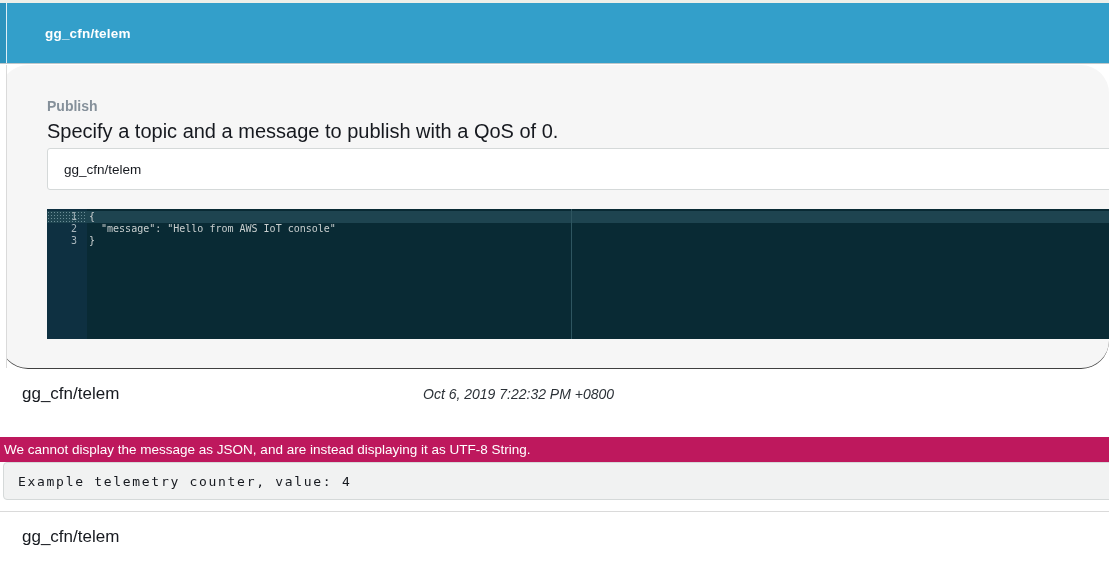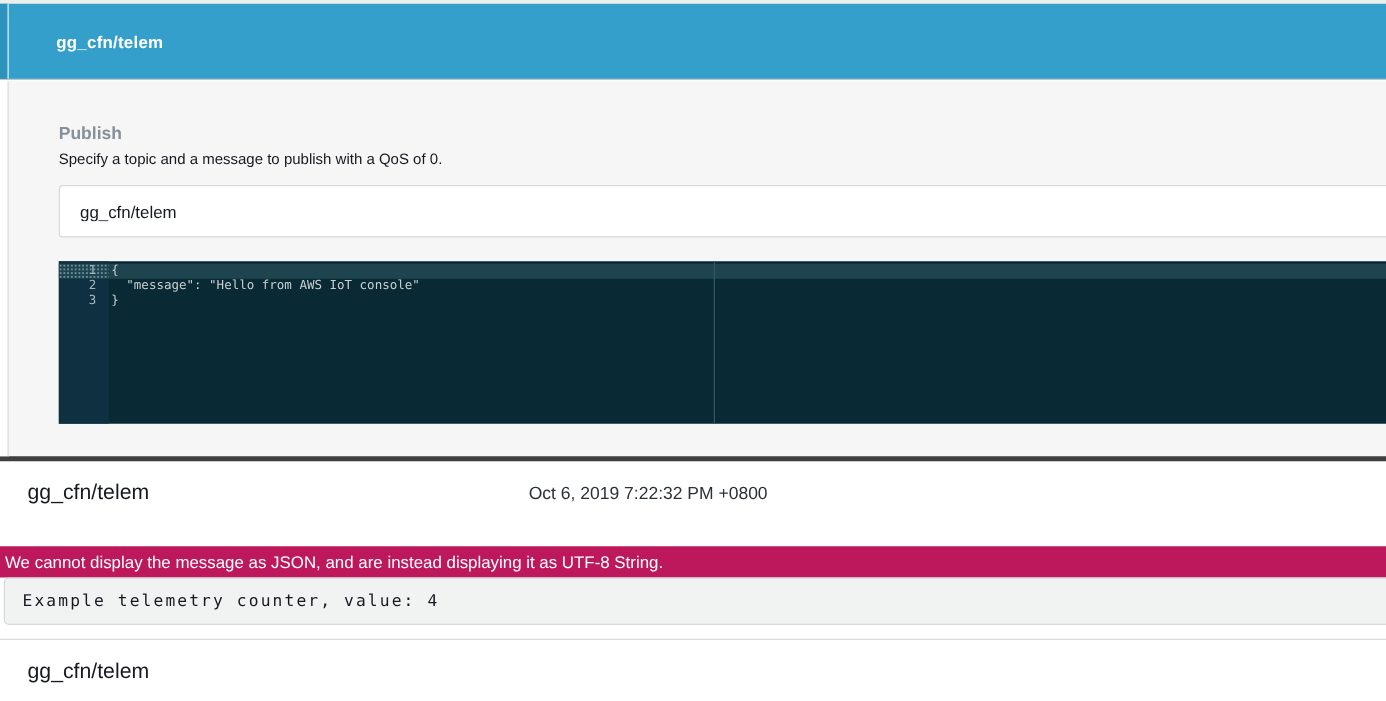--- a/index.html
+++ b/index.html
@@ -32,33 +32,34 @@
   .topic-header .title {
     position: absolute; left: 45px; top: 0; height: 100%;
     display: flex; align-items: center;
     color: #ffffff; font-size: 13.5px; font-weight: bold; letter-spacing: .2px;
   }
 
   
   .publish-section {
     position: absolute; left: 0; top: 65px; width: 1109px; height: 304px;
     background: #f6f6f6;
-    border-bottom: 4px solid #404040;
+    border-bottom: 1px solid #404040;
+    border-radius: 28px;
   }
   .publish-section .left-gutter {
     position: absolute; left: 0; top: 0; bottom: 0; width: 7px;
     background: #ffffff; border-right: 1px solid #dadada;
   }
   .publish-label {
     position: absolute; left: 47px; top: 33px;
     font-size: 14px; font-weight: bold; color: #85909a;
   }
   .publish-desc {
     position: absolute; left: 47px; top: 55px;
-    font-size: 12px; color: #16191f;
+    font-size: 20px; color: #16191f;
   }
   .topic-input {
     position: absolute; left: 47px; top: 83px; width: 1100px; height: 42px;
     background: #ffffff;
     border: 1px solid #d5d9d9; border-radius: 3px;
     padding: 0 16px;
     font-family: "Liberation Sans", "DejaVu Sans", sans-serif;
     font-size: 13.5px; color: #16191f;
     outline: none;
   }
@@ -100,21 +101,21 @@
   
   .message-row {
     position: absolute; left: 0; width: 1109px; height: 26px;
   }
   .message-topic {
     position: absolute; left: 22px; top: 50%; transform: translateY(-50%);
     font-size: 17px; color: #16191f;
   }
   .message-time {
     position: absolute; left: 423px; top: 50%; transform: translateY(-50%);
-    font-size: 14px; color: #2b3137;
+    font-size: 14px; color: #2b3137; font-style: italic;
   }
   .row-1 { top: 381px; }
   .row-2 { top: 524px; }
 
   .notice-banner {
     position: absolute; left: 0; top: 437px; width: 1109px; height: 25px;
     background: #be185d;
     display: flex; align-items: center;
     padding-left: 4px;
     color: #ffffff; font-size: 13.5px;

